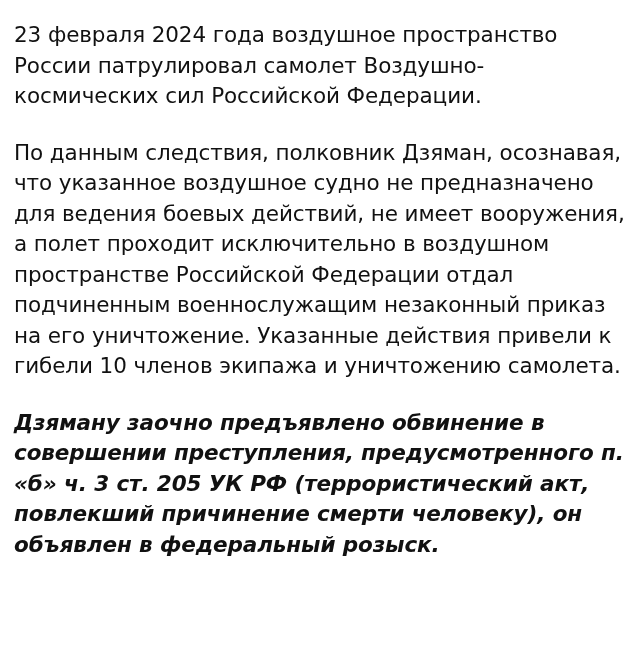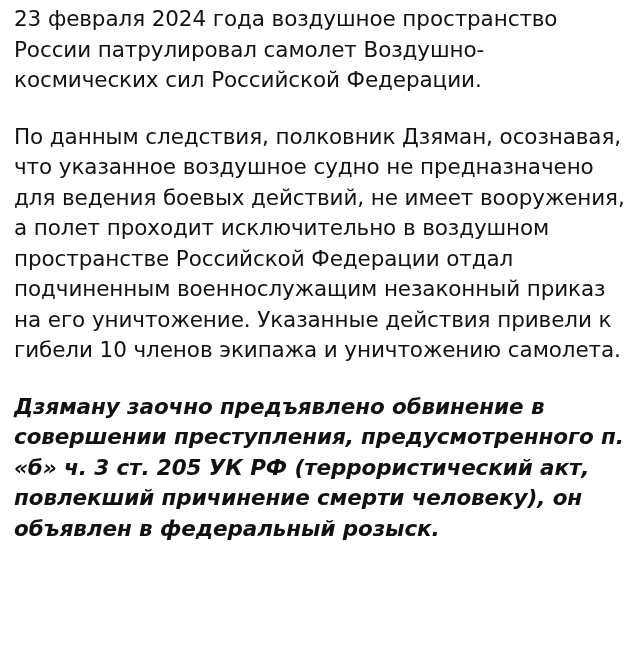--- a/index.html
+++ b/index.html
@@ -11,21 +11,21 @@
     width: 640px;
     height: 668px;
     overflow: hidden;
     font-family: "DejaVu Sans", sans-serif;
     color: #111111;
   }
   .page {
     box-sizing: border-box;
     width: 640px;
     height: 636px;
-    padding: 4px 14px 10px 14px;
+    padding: 20px 14px 10px 14px;
     background: #ffffff;
   }
   .para {
     font-size: 21.5px;
     line-height: 1.42;
     letter-spacing: -0.1px;
     margin: 0 0 26px 0;
     white-space: pre-wrap;
     word-break: normal;
   }

